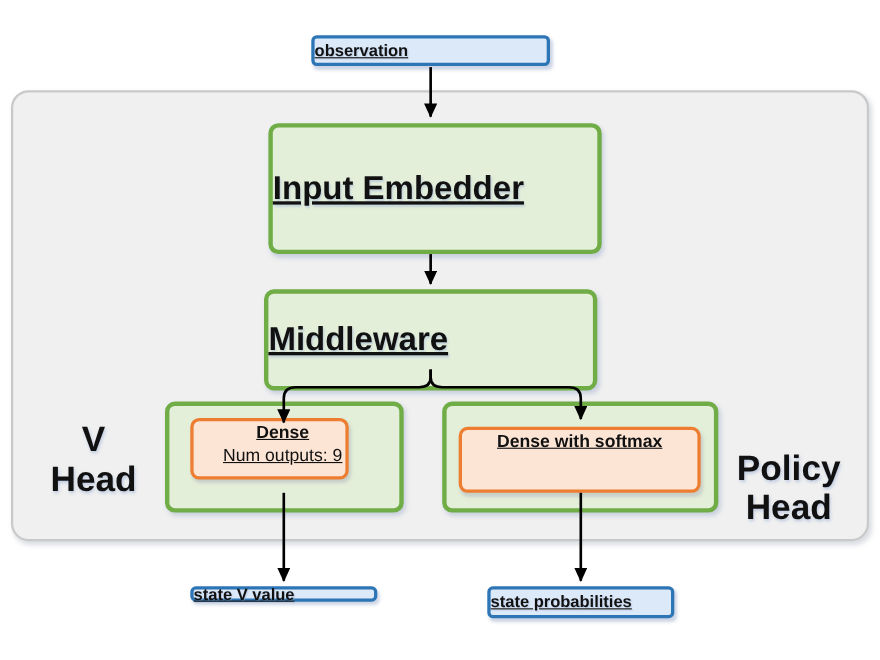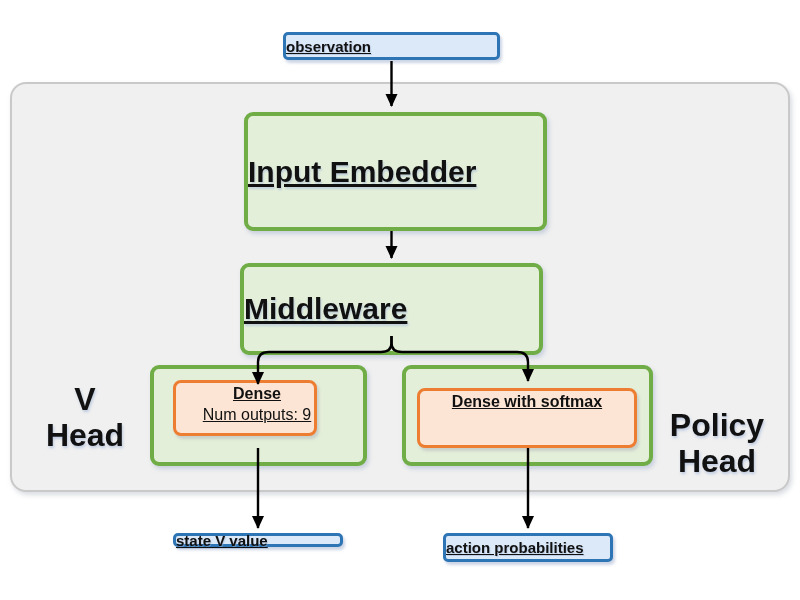--- a/index.html
+++ b/index.html
@@ -142,21 +142,21 @@
   </div>
   <div class="abs head-label" id="policy-head-label">
     <div>Policy</div>
     <div>Head</div>
   </div>
 
   <div class="abs node io" id="state-v-value">
     <span>state V value</span>
   </div>
   <div class="abs node io" id="action-probabilities">
-    <span>action probabilities</span>
+    <span>state probabilities</span>
   </div>
 
   <svg id="arrow-layer" viewBox="0 0 800 600" xmlns="http://www.w3.org/2000/svg">
     <defs>
       <marker id="ah" markerUnits="userSpaceOnUse" markerWidth="16" markerHeight="14" refX="12" refY="6" orient="auto">
         <path d="M0,0 L13,6 L0,12 Z" fill="#000000"></path>
       </marker>
     </defs>
     <path class="link" d="M391.5,61 V106" marker-end="url(#ah)"></path>
     <path class="link" d="M391.5,231 V258" marker-end="url(#ah)"></path>

